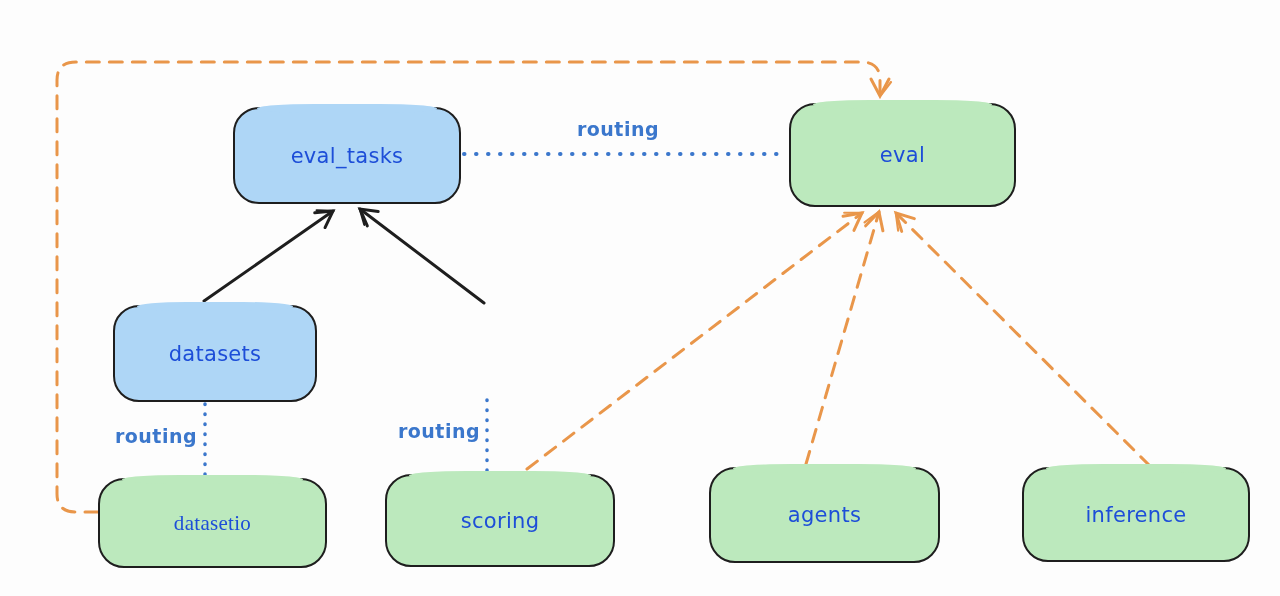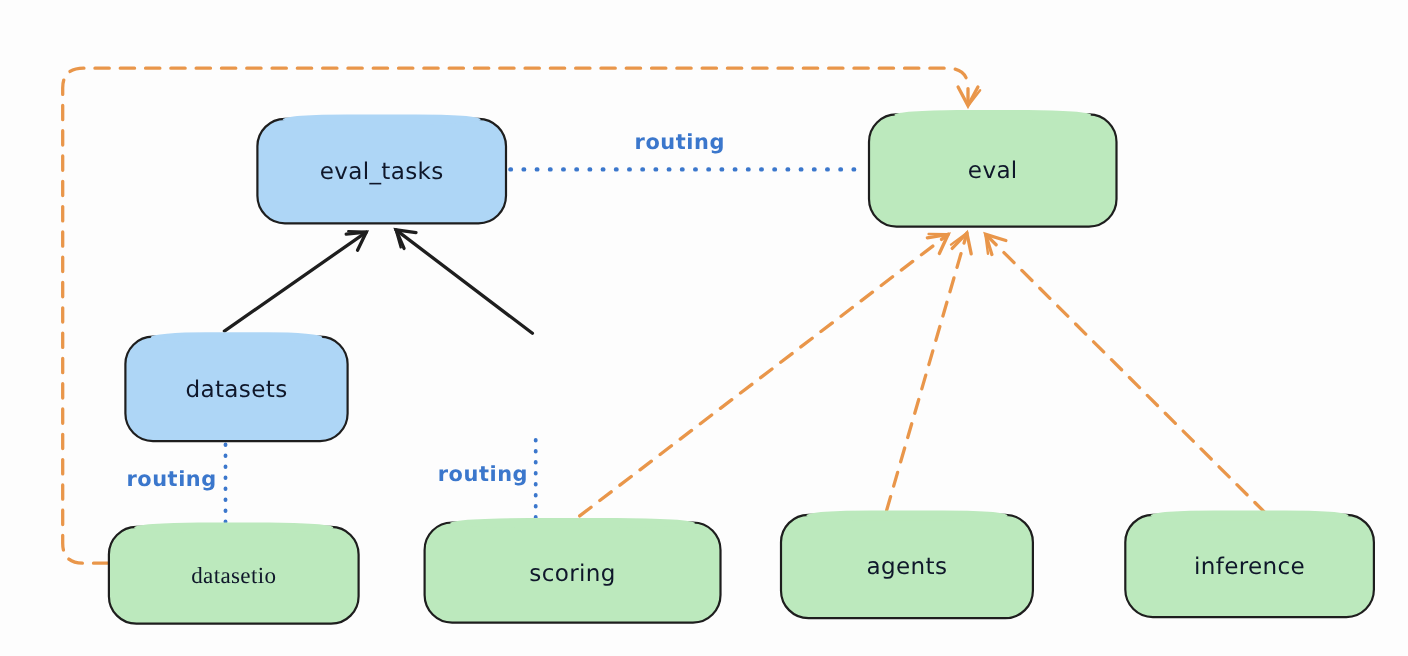--- a/index.html
+++ b/index.html
@@ -11,35 +11,35 @@
   svg.edges{position:absolute;left:0;top:0;z-index:1;}
   .edge-solid{stroke:var(--solid-arrow,#1e1e1e);stroke-width:3;fill:none;stroke-linecap:round;}
   .edge-routing-h{stroke:var(--routing-line,#3b77cc);stroke-width:4;fill:none;stroke-linecap:round;stroke-dasharray:0.5 11.5;}
   .edge-routing-v{stroke:var(--routing-line,#3b77cc);stroke-width:3.5;fill:none;stroke-linecap:round;stroke-dasharray:0.5 9.5;}
   .edge-provider{stroke:var(--provider-arrow,#e9964a);stroke-width:3;fill:none;stroke-linecap:round;stroke-dasharray:13 10;}
   .node{
     position:absolute;z-index:2;
     border:2.5px solid var(--node-stroke,#1e1e1e);
     border-radius:26px;
     display:flex;align-items:center;justify-content:center;
-    font-size:21px;color:#0f172a;letter-spacing:0.3px;
+    font-size:21px;color:#1d4ed8;letter-spacing:0.3px;
     box-sizing:border-box;
   }
   .node::after{ 
     content:'';position:absolute;top:-5px;left:22px;right:22px;height:9px;
     background:inherit;border-radius:50%/7px;z-index:-1;
   }
   .node-blue{background:var(--blue-fill,#aed6f6);}
   .node-green{background:var(--green-fill,#bce9bd);}
   .n-eval-tasks{left:233px;top:107px;width:228px;height:97px;}
   .n-eval{left:789px;top:103px;width:227px;height:104px;}
   .n-datasets{left:97px;top:305px;width:204px;height:97px;margin-left:16px;}
   .n-scoring-functions{left:383px;top:305px;width:230px;height:93px;}
   .n-datasetio{left:98px;top:478px;width:229px;height:90px;font-family:Liberation Serif, serif;}
-  .n-scoring{left:385px;top:474px;width:271px;height:93px;}
+  .n-scoring{left:385px;top:474px;width:230px;height:93px;}
   .n-agents{left:709px;top:467px;width:231px;height:96px;}
   .n-inference{left:1022px;top:467px;width:228px;height:95px;}
   .edge-label{
     position:absolute;z-index:3;transform:translateX(-50%);
     font-size:19px;font-weight:bold;color:var(--routing-line,#3b77cc);
     letter-spacing:0.5px;white-space:nowrap;
   }
   .l-routing-top{left:618px;top:118px;}
   .l-routing-datasets{left:156px;top:425px;}
   .l-routing-scoring{left:439px;top:420px;}

